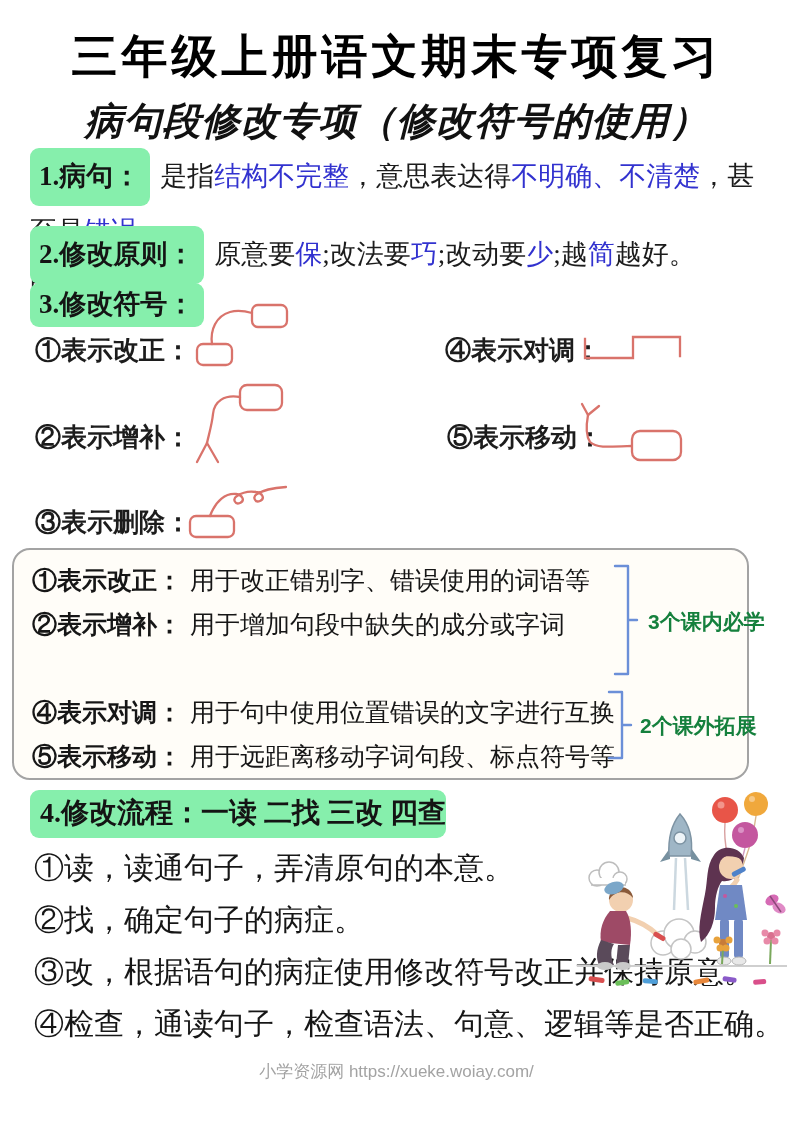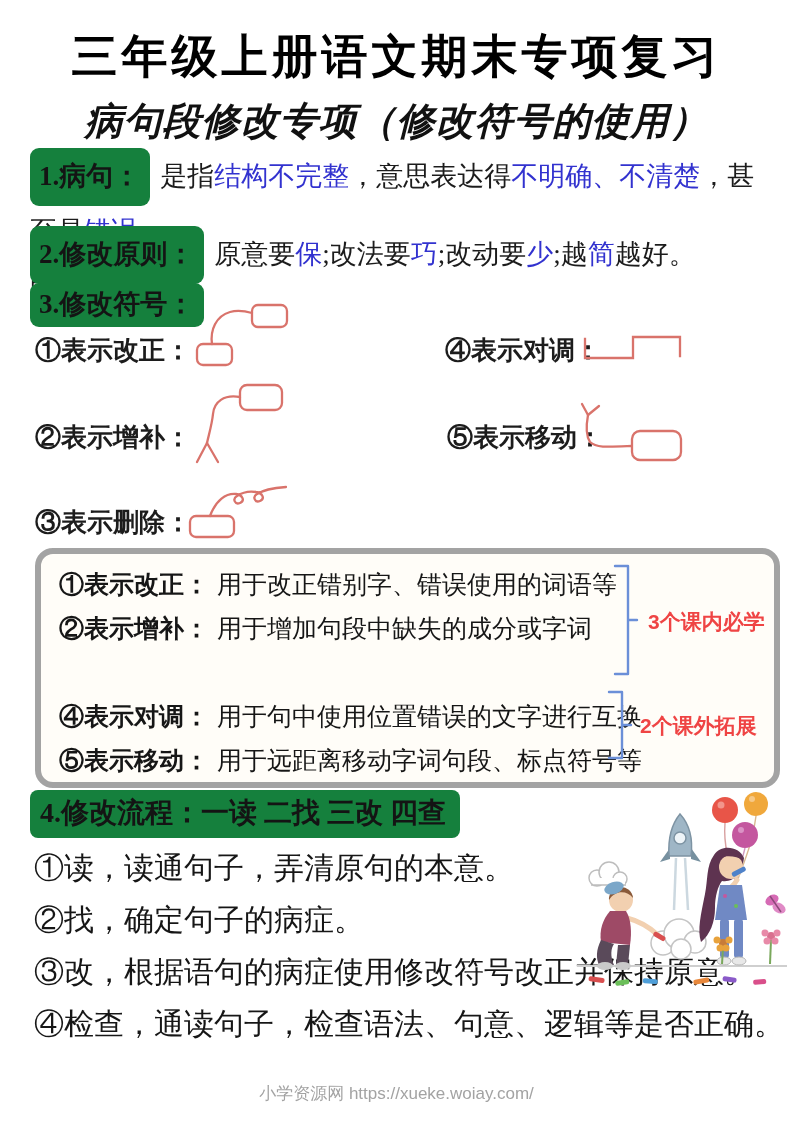--- a/index.html
+++ b/index.html
@@ -11,45 +11,45 @@
   .title {
     position:absolute; top:26px; left:0; width:100%; text-align:center;
     font-family:"Liberation Sans", sans-serif;
     font-size:46px; font-weight:800; letter-spacing:4px; color:#000;
   }
   .subtitle {
     position:absolute; top:96px; left:0; width:100%; text-align:center;
     font-size:38px; font-weight:700; letter-spacing:1px; color:#111;font-style:italic;
   }
   .chip {
-    display:inline-block; background:#15803d; border-radius:9px;
+    display:inline-block; background:#86efac; border-radius:9px;
     padding:3px 10px 5px 9px; font-weight:700; color:#141414;
   }
   .para { position:absolute; left:30px; width:740px; font-size:27px; line-height:50px; }
   .para .chip { font-size:27px; margin-right:10px; }
   .blue { color:#3232cf; }
   .seclabel { position:absolute; font-size:26px; font-weight:600; white-space:nowrap; }
   .sym { position:absolute; }
   .sym path, .sym rect { fill:none; stroke:#d9736b; stroke-width:2.3; stroke-linecap:round; stroke-linejoin:round; }
   .sym .sq { stroke-linejoin:miter; stroke-linecap:square; }
   .sumbox {
-    position:absolute; left:35px; top:548px; width:733px; height:228px;
-    border:6px solid #a3a3a3; border-radius:18px; background:#fffdf8;
+    position:absolute; left:12px; top:548px; width:733px; height:228px;
+    border:2px solid #a3a3a3; border-radius:18px; background:#fffdf8;
   }
   .sumrow { position:absolute; left:18px; font-size:25px; white-space:nowrap; color:#161616; }
   .sumrow .rl { font-weight:600; margin-right:8px; }
   .bracket path { fill:none; stroke:#6b8fd8; stroke-width:2.4; stroke-linecap:round; }
   .grouplabel {
-    position:absolute; font-size:21px; font-weight:700; color:#ef4444; white-space:nowrap;
+    position:absolute; font-size:21px; font-weight:700; color:#15803d; white-space:nowrap;
     font-family:"Liberation Sans", sans-serif;
   }
   .flowitem { position:absolute; left:34px; font-size:30px; white-space:nowrap; color:#161616; }
   .footer {
     position:absolute; top:1060px; left:0; width:100%; text-align:center;
-    font-family:"Liberation Sans", sans-serif; font-size:17px; color:#a3a3a3;margin-top:22px;
+    font-family:"Liberation Sans", sans-serif; font-size:17px; color:#a3a3a3;
   }
 </style>
 </head>
 <body>
 
 <div class="page">
 
   <div class="title">三年级上册语文期末专项复习</div>
   <div class="subtitle">病句段修改专项（修改符号的使用）</div>
 
@@ -120,21 +120,21 @@
     <path d="M2,2 L15,2 M15,2 L15,110 M15,110 L2,110 M15,56 L24,56"></path>
   </svg>
   <div class="grouplabel" style="left:648px; top:608px;">3个课内必学</div>
 
   <svg class="abs bracket" style="left:607px; top:690px;" width="26" height="70" viewBox="0 0 26 70">
     <path d="M2,2 L15,2 M15,2 L15,68 M15,68 L2,68 M15,35 L24,35"></path>
   </svg>
   <div class="grouplabel" style="left:640px; top:712px;">2个课外拓展</div>
 
   <div class="abs" style="top:790px; left:30px;">
-    <span class="chip" style="font-size:28px; padding:4px 14px 6px 10px;border-radius:8px;">4.修改流程：一读 二找 三改 四查</span>
+    <span class="chip" style="font-size:28px; padding:4px 0 6px 10px;">4.修改流程：一读 二找 三改 四查</span>
   </div>
   <div class="flowitem" style="top:848px;">①读，读通句子，弄清原句的本意。</div>
   <div class="flowitem" style="top:900px;">②找，确定句子的病症。</div>
   <div class="flowitem" style="top:952px;">③改，根据语句的病症使用修改符号改正并保持原意。</div>
   <div class="flowitem" style="top:1004px;">④检查，通读句子，检查语法、句意、逻辑等是否正确。</div>
 
   <svg class="abs" style="left:573px; top:788px;" width="218" height="218" viewBox="0 0 218 218">
 
     <line x1="4" y1="178" x2="214" y2="178" stroke="#cfcfcf" stroke-width="2"></line>
 

